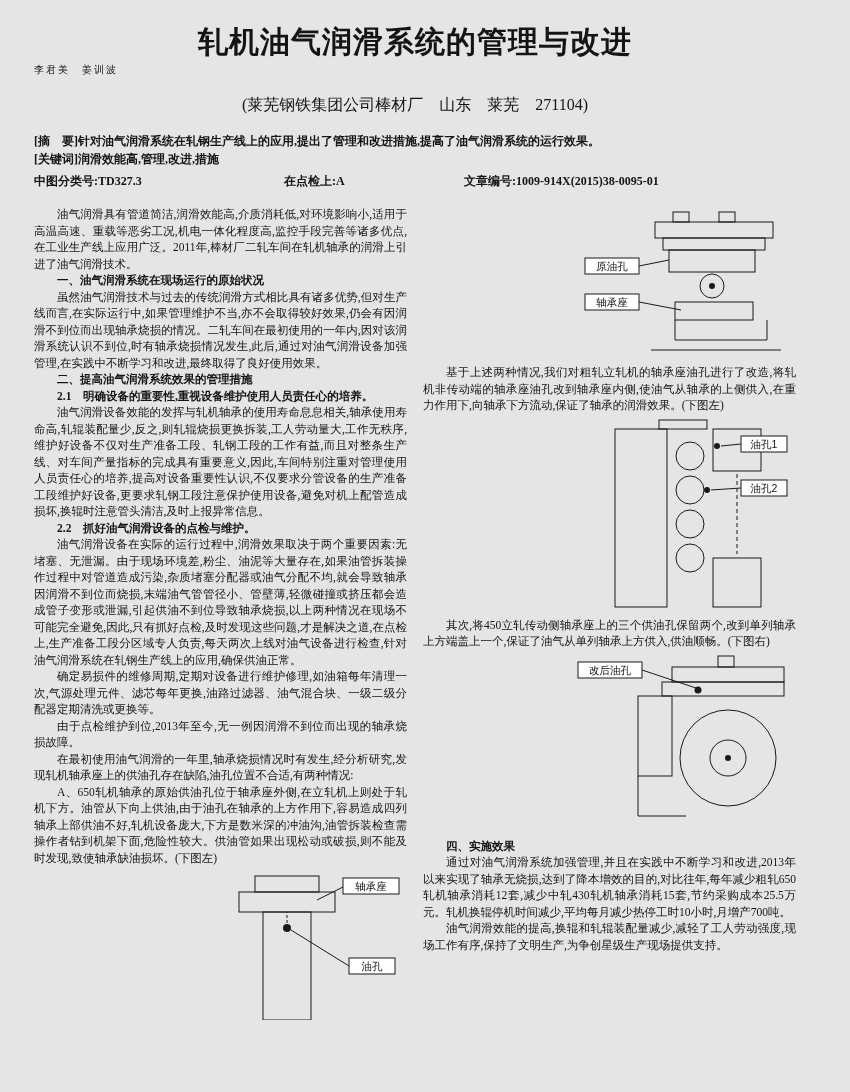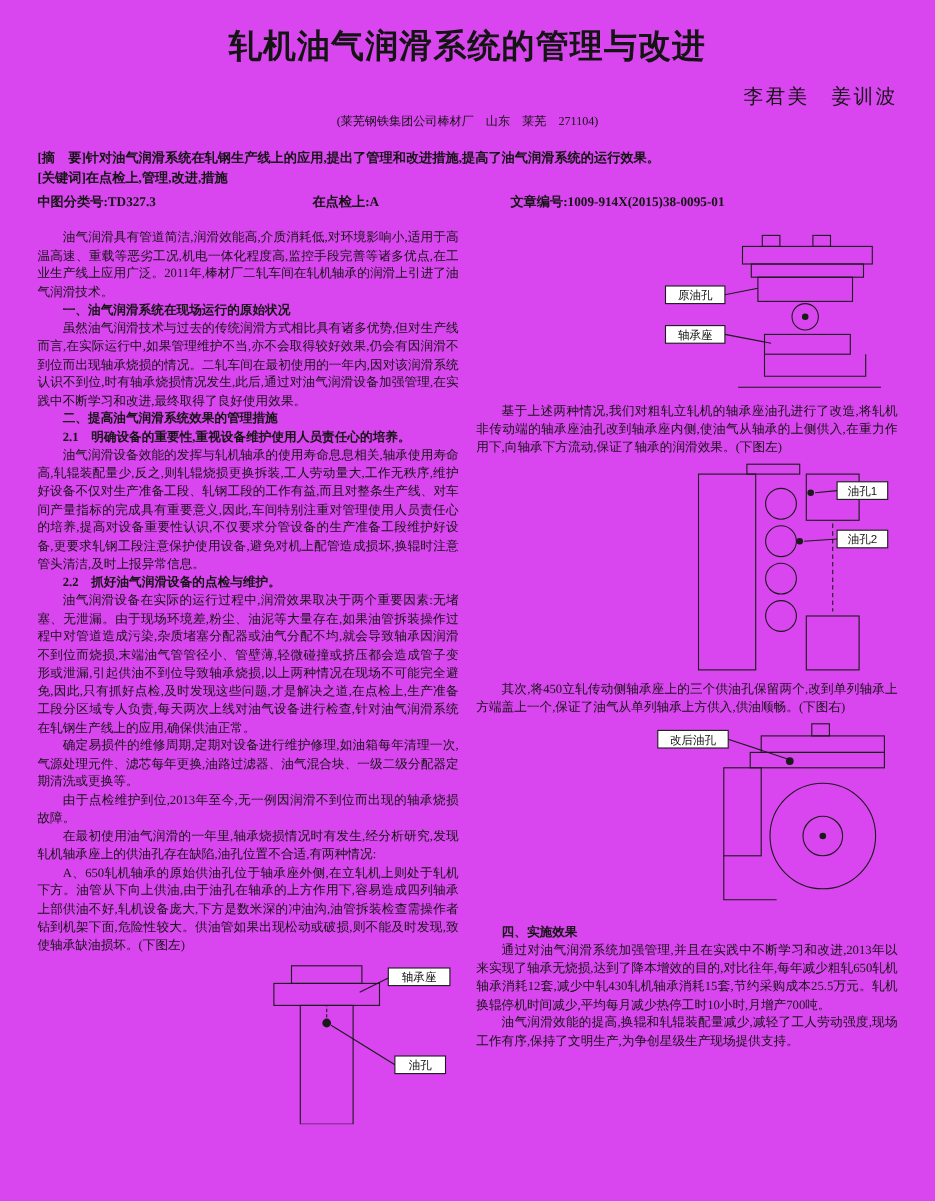--- a/index.html
+++ b/index.html
@@ -1,25 +1,25 @@
 <!DOCTYPE html>
 <html><head>
 <meta charset="utf-8">
 <style>
   * { margin:0; padding:0; box-sizing:border-box; }
   html,body { background:#8f8f8f; }
   .page {
     width:850px; height:1092px; margin:0 auto; position:relative; overflow:hidden;
-    background:#d946ef; color:#141414;
+    background:#e5e5e5; color:#141414;
     font-family:"Liberation Serif","DejaVu Serif",serif;
-    padding:16px 34px 0 34px;
+    padding:16px 54px 0 34px;
   }
   .title { text-align:center; font-size:30px; font-weight:bold; letter-spacing:1px; padding-top:6px; }
-  .authors { text-align:right; font-size:18px; margin-top:13px; letter-spacing:2px; }
-  .affil { text-align:center; font-size:11px; margin-top:3px; }
+  .authors { text-align:left; font-size:10px; letter-spacing:2px; }
+  .affil { text-align:center; font-size:16px; margin-top:18px; }
   .meta { margin-top:16px; font-size:12px; font-weight:bold; line-height:18px; }
   .meta p { text-indent:0; }
   .idline { display:flex; margin-top:4px; }
   .idline .clc { width:250px; }
   .idline .doccode { width:180px; }
   .columns { display:flex; gap:16px; margin-top:16px; }
   .col { width:383px; font-size:11.5px; line-height:16.5px; text-align:justify; }
   .col p { text-indent:2em; }
   .col p.head { font-weight:bold; }
   .fig { text-align:right; margin:4px 0; }
@@ -32,21 +32,21 @@
 <body>
 
 <div class="page">
 
   <h1 class="title">轧机油气润滑系统的管理与改进</h1>
   <div class="authors">李君美　姜训波</div>
   <div class="affil">(莱芜钢铁集团公司棒材厂　山东　莱芜　271104)</div>
 
   <div class="meta">
     <p><span>[摘　要]</span><span>针对油气润滑系统在轧钢生产线上的应用,提出了管理和改进措施,提高了油气润滑系统的运行效果。</span></p>
-    <p><span>[关键词]</span><span>在点检上,管理,改进,措施</span></p>
+    <p><span>[关键词]</span><span>润滑效能高,管理,改进,措施</span></p>
     <p class="idline">
       <span class="clc">中图分类号:TD327.3</span>
       <span class="doccode">在点检上:A</span>
       <span class="artno">文章编号:1009-914X(2015)38-0095-01</span>
     </p>
   </div>
 
   <div class="columns">
 
     <div class="col">

